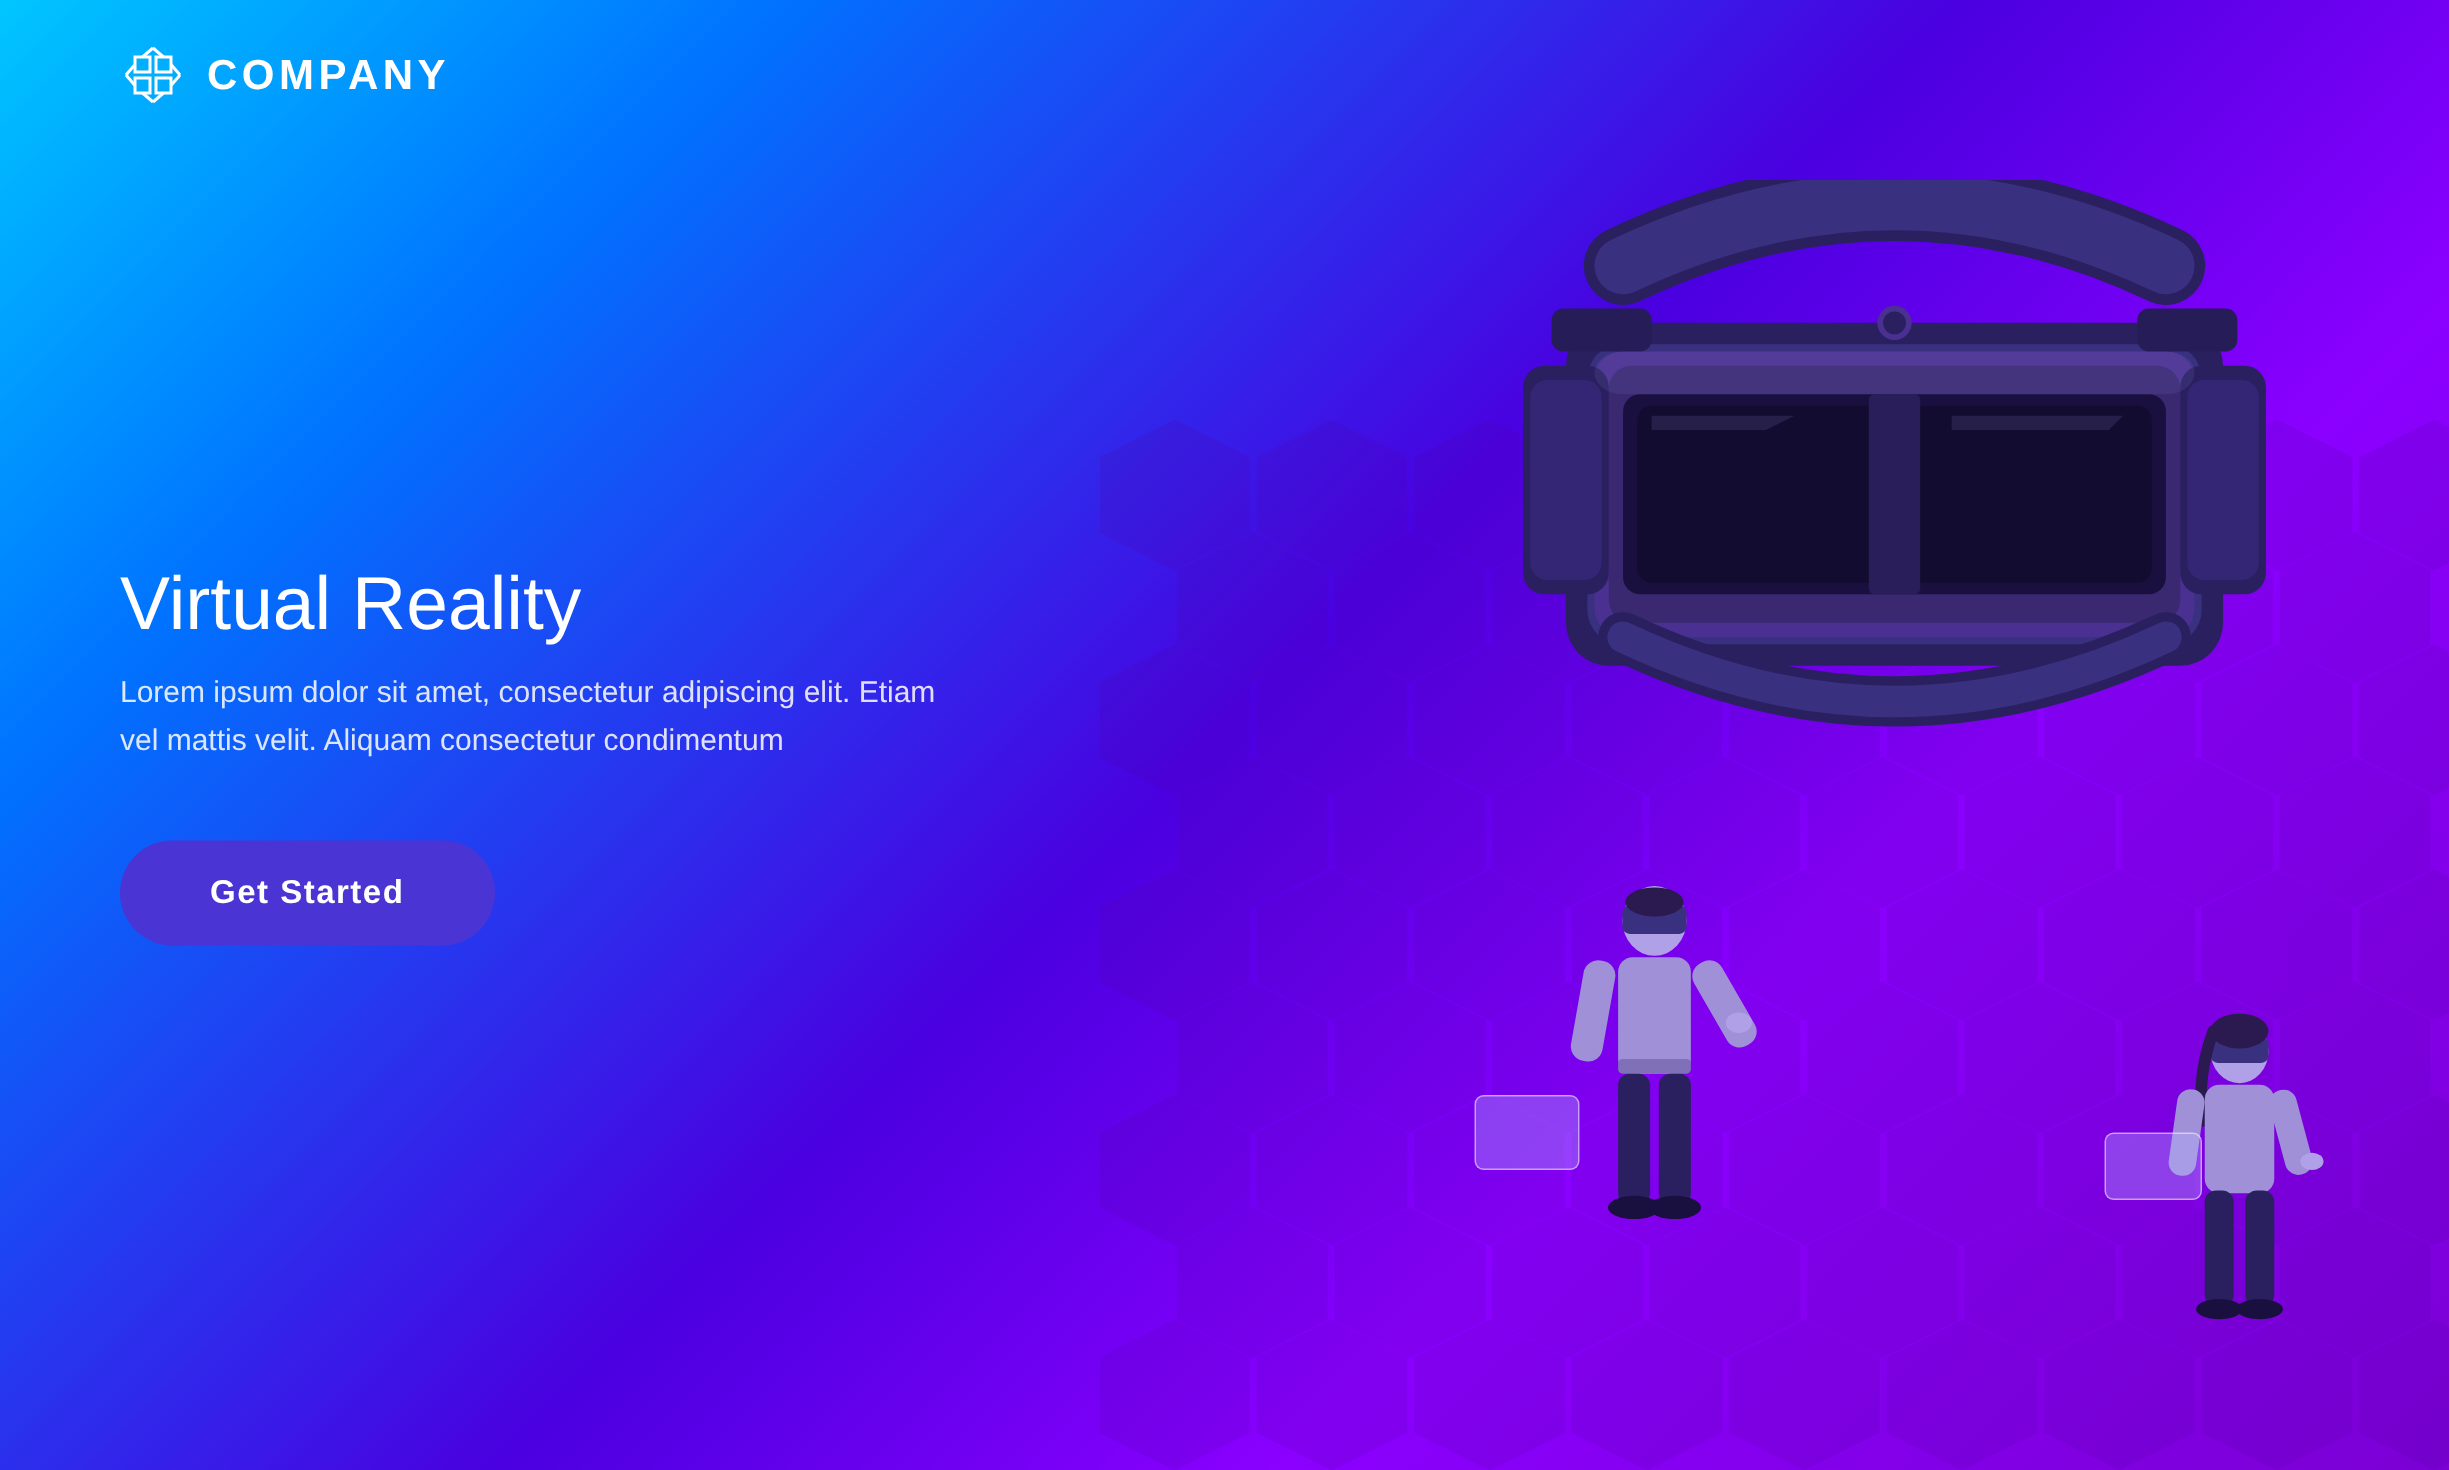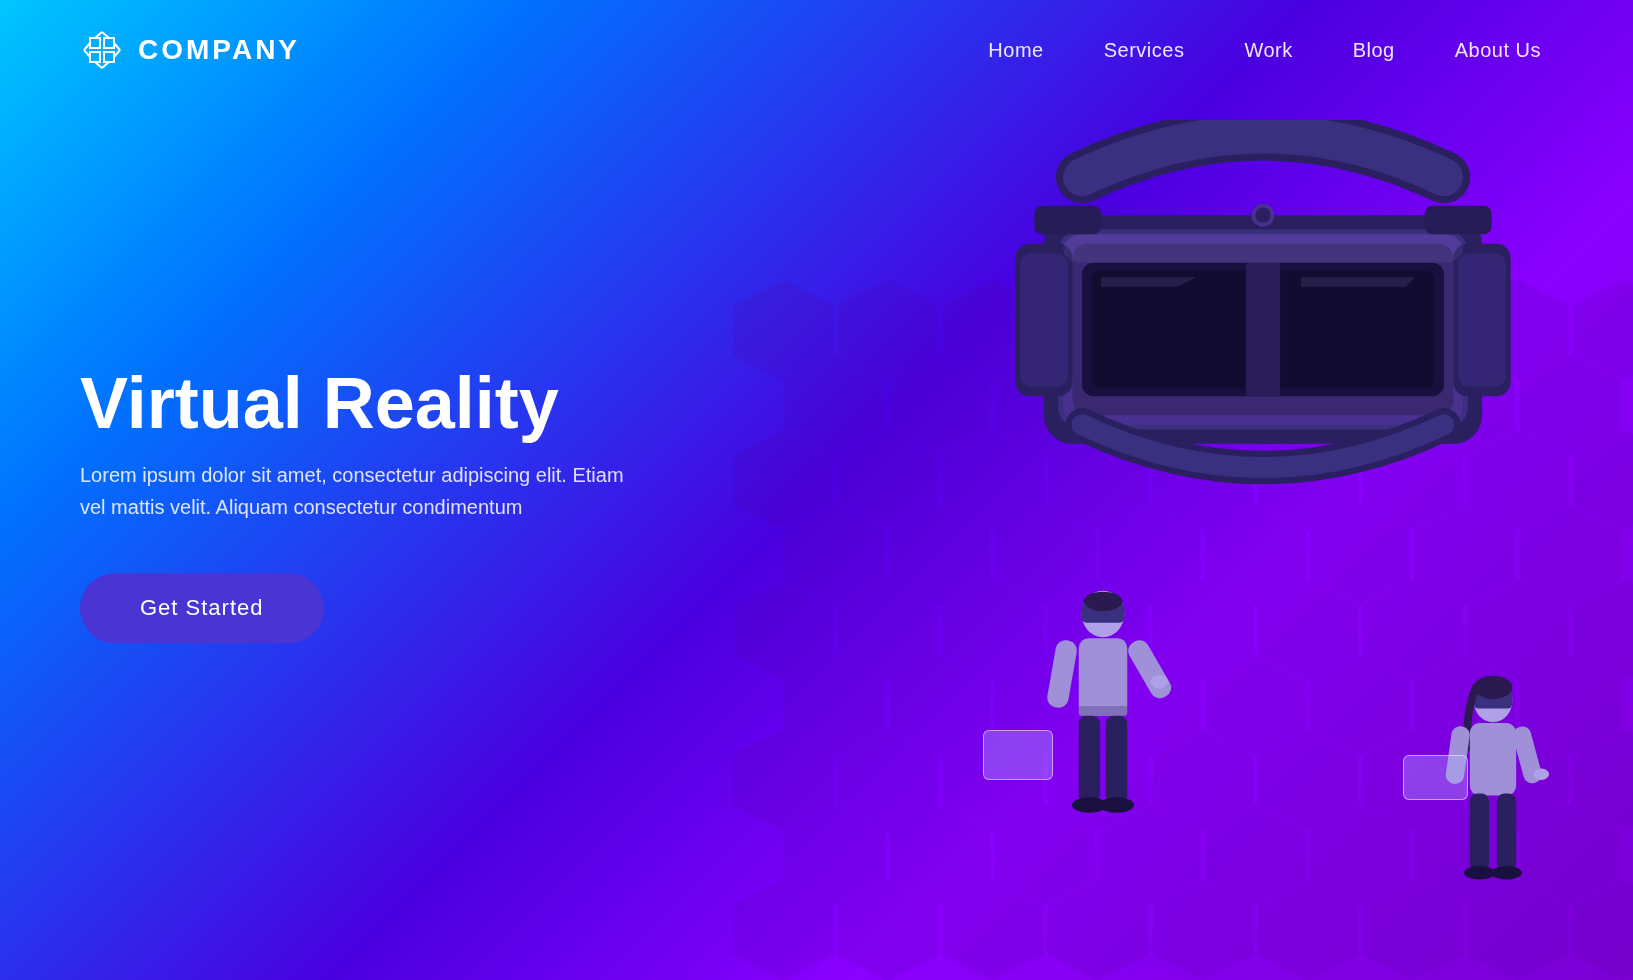--- a/index.html
+++ b/index.html
@@ -71,40 +71,40 @@
     
     .hero-content {
       position: absolute;
       top: 50%;
       left: 80px;
       transform: translateY(-45%);
       max-width: 550px;
     }
 
     .hero-title {
-      font-size: 72px;
-      font-weight: 700;
+      font-size: 50px;
+      font-weight: 400;
       color: #ffffff;
       line-height: 1.1;
       margin-bottom: 16px;
     }
 
     .hero-description {
       font-size: 20px;
       color: rgba(255,255,255,0.85);
       line-height: 1.6;
       margin-bottom: 50px;
     }
 
     .btn-get-started {
       display: inline-block;
       background: #4a35d4;
       color: #ffffff;
       font-size: 22px;
-      font-weight: 400;
+      font-weight: 700;
       padding: 22px 60px;
       border-radius: 50px;
       border: none;
       cursor: pointer;
       letter-spacing: 1px;
       text-decoration: none;
       transition: background 0.2s;
     }
 
     
@@ -284,37 +284,20 @@
         <line x1="29" y1="10" x2="22" y2="4" stroke="white" stroke-width="2"></line>
         <line x1="15" y1="34" x2="22" y2="40" stroke="white" stroke-width="2"></line>
         <line x1="29" y1="34" x2="22" y2="40" stroke="white" stroke-width="2"></line>
         <line x1="10" y1="15" x2="4" y2="22" stroke="white" stroke-width="2"></line>
         <line x1="10" y1="29" x2="4" y2="22" stroke="white" stroke-width="2"></line>
         <line x1="34" y1="15" x2="40" y2="22" stroke="white" stroke-width="2"></line>
         <line x1="34" y1="29" x2="40" y2="22" stroke="white" stroke-width="2"></line>
       </svg>
       <span class="logo-text">COMPANY</span>
     </a>
-    <ul class="nav-links">
-      <li>
-        <a href="#">Home</a>
-      </li>
-      <li>
-        <a href="#">Services</a>
-      </li>
-      <li>
-        <a href="#">Work</a>
-      </li>
-      <li>
-        <a href="#">Blog</a>
-      </li>
-      <li>
-        <a href="#">About Us</a>
-      </li>
-    </ul>
   </nav>
 
   <div class="hero-content">
     <h1 class="hero-title">Virtual Reality</h1>
     <p class="hero-description">Lorem ipsum dolor sit amet, consectetur adipiscing elit. Etiam vel mattis velit. Aliquam consectetur condimentum</p>
     <button class="btn-get-started">Get Started</button>
   </div>
 
   <div class="illustration-area">
 

